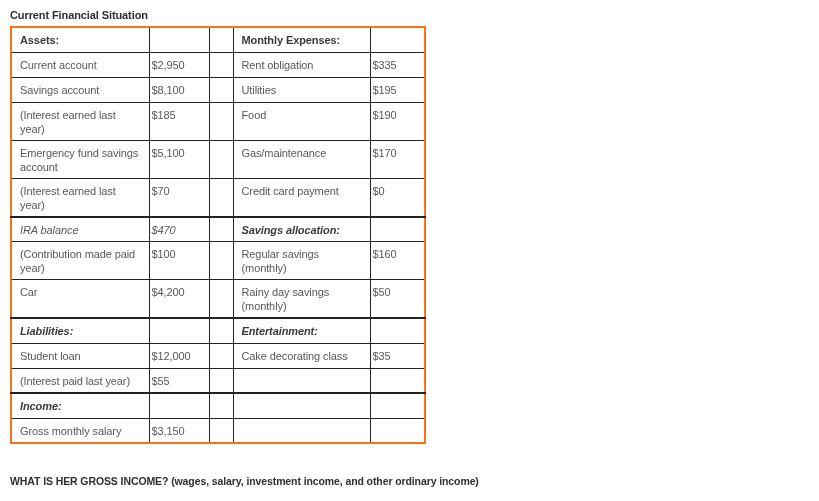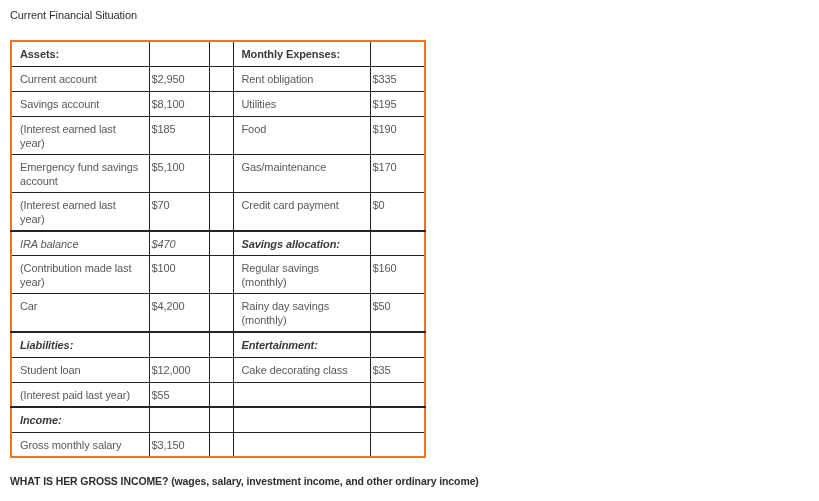--- a/index.html
+++ b/index.html
@@ -9,24 +9,24 @@
     background: #ffffff;
     font-family: "Liberation Sans", sans-serif;
     letter-spacing: -0.1px;
     overflow: hidden;
   }
   .page {
     padding: 8px 10px 0 10px;
   }
   .page-title {
     font-size: 11px;
-    font-weight: 400;
+    font-weight: 700;
     color: #2f2f31;
     line-height: 14px;
-    margin-bottom: 18px;
+    margin-bottom: 4px;
   }
   table.fin-table {
     border-collapse: collapse;
     table-layout: fixed;
     width: 414px;
     border: 2px solid #f97316;
   }
   table.fin-table td {
     border: 1px solid #232323;
     vertical-align: top;
@@ -47,21 +47,21 @@
   }
   table.fin-table td.bold {
     font-weight: 700;
     color: #3a3a3c;
   }
   table.fin-table tr.section td {
     border-top-width: 2px;
     font-style: italic;
   }
   .footer-question {
-    margin-top: 16px;
+    margin-top: 30px;
     font-size: 10.5px;
     line-height: 14px;
     color: #2f2f31;
     font-weight: 700;
     white-space: nowrap;
   }
 </style>
 </head>
 <body>
 
@@ -120,21 +120,21 @@
           <td class="value">$0</td>
         </tr>
         <tr class="section">
           <td class="label">IRA balance</td>
           <td class="value">$470</td>
           <td class="gap"></td>
           <td class="label bold">Savings allocation:</td>
           <td class="value"></td>
         </tr>
         <tr>
-          <td class="label">(Contribution made last year)</td>
+          <td class="label">(Contribution made paid year)</td>
           <td class="value">$100</td>
           <td class="gap"></td>
           <td class="label">Regular savings (monthly)</td>
           <td class="value">$160</td>
         </tr>
         <tr>
           <td class="label">Car</td>
           <td class="value">$4,200</td>
           <td class="gap"></td>
           <td class="label">Rainy day savings (monthly)</td>

